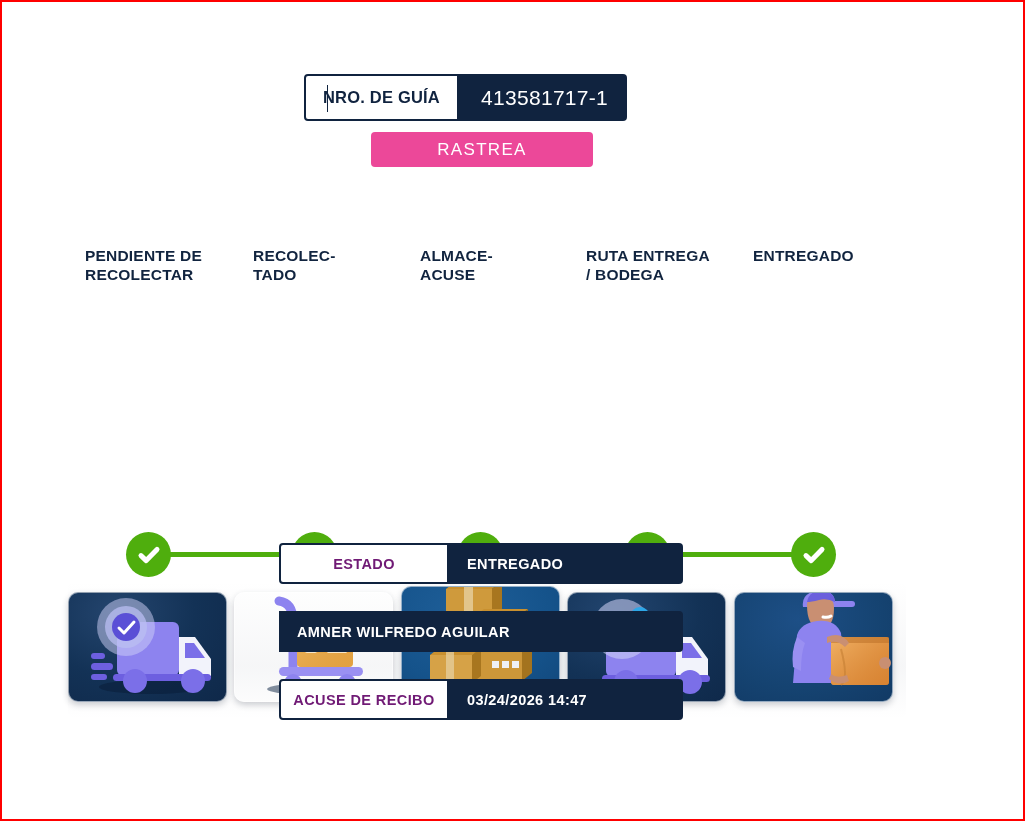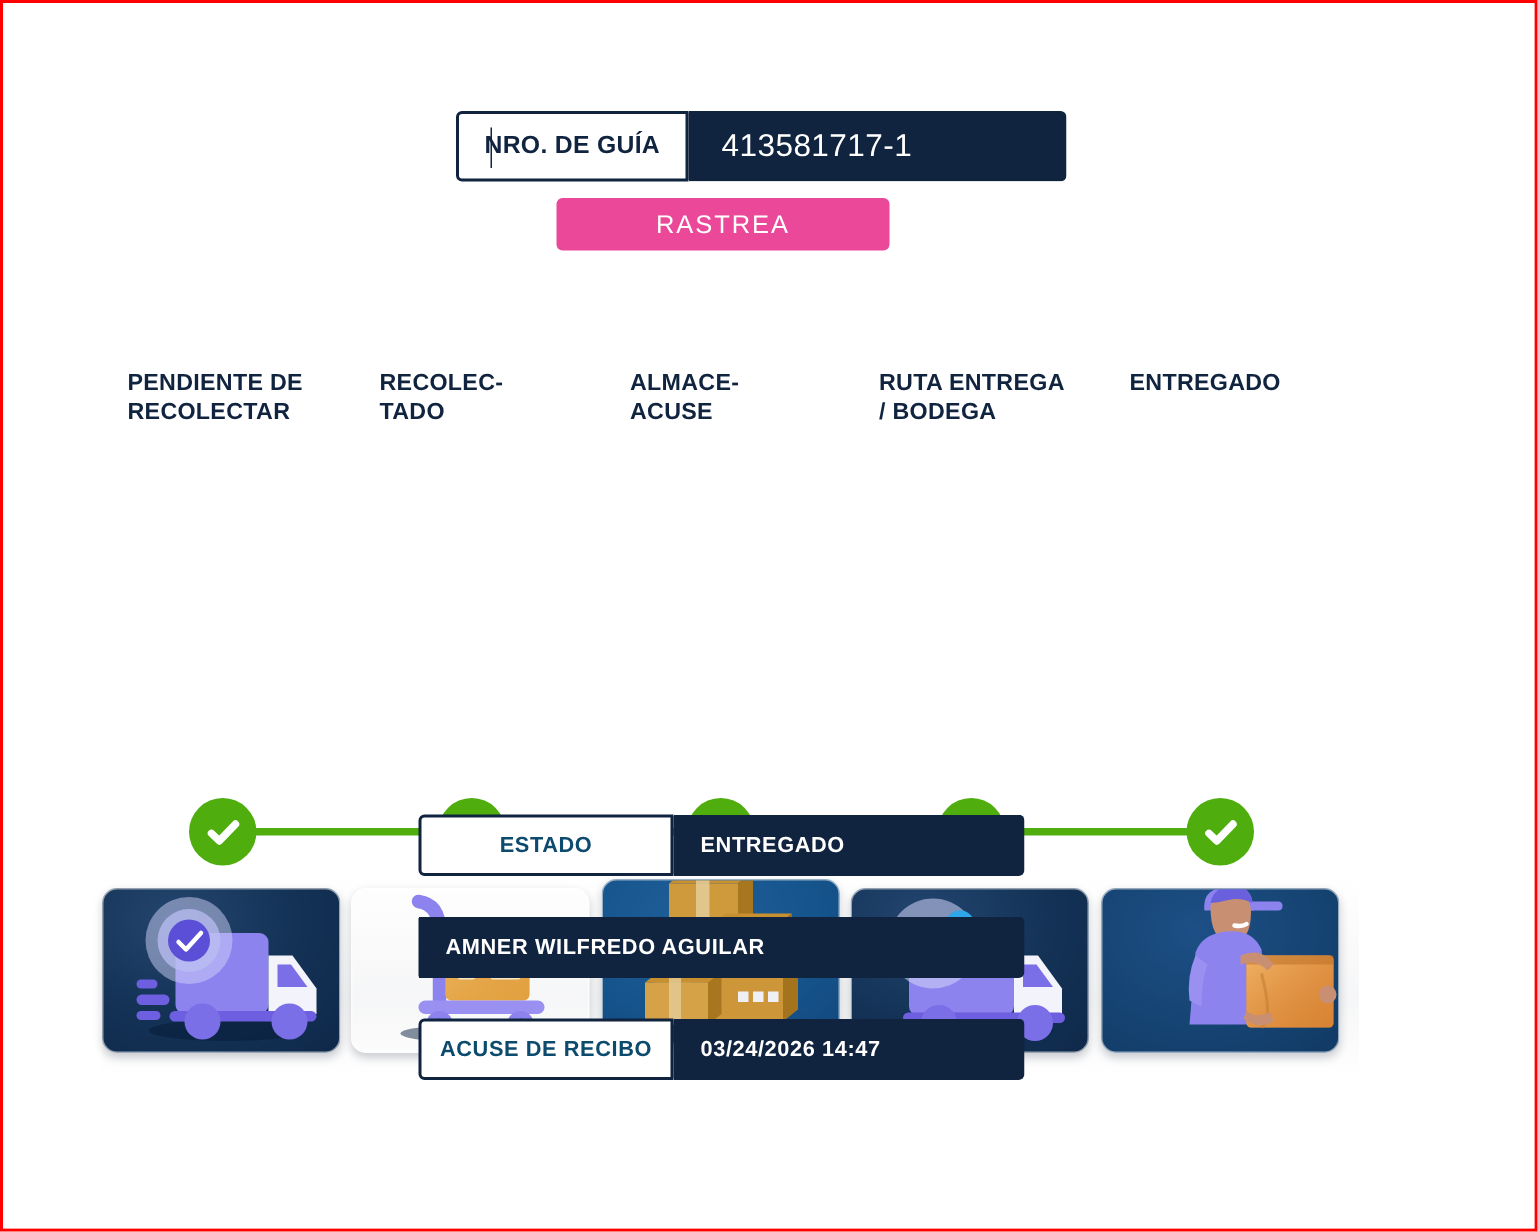--- a/index.html
+++ b/index.html
@@ -23,21 +23,21 @@
     height: 817px;
     background: #ffffff;
   }
 
   
   .search-wrap {
     position: absolute;
     left: 302px;
     top: 72px;
     display: flex;
-    width: 407px;
+    width: 323px;
     height: 47px;
   }
   .guia-label {
     flex: 0 0 155px;
     background: #ffffff;
     border: 2px solid #10233f;
     border-radius: 4px 0 0 4px;
     box-sizing: border-box;
     display: flex;
     align-items: center;
@@ -190,21 +190,21 @@
     flex: 0 0 170px;
     background: #ffffff;
     border: 2px solid #10233f;
     border-radius: 4px 0 0 4px;
     box-sizing: border-box;
     display: flex;
     align-items: center;
     justify-content: center;
     font-size: 14.5px;
     font-weight: bold;
-    color: #0c4a6e;
+    color: #701a75;
     letter-spacing: .4px;
   }
   .row .val {
     flex: 1 1 auto;
     background: #10233f;
     border: 2px solid #10233f;
     border-left: none;
     border-radius: 0 4px 4px 0;
     box-sizing: border-box;
     display: flex;

